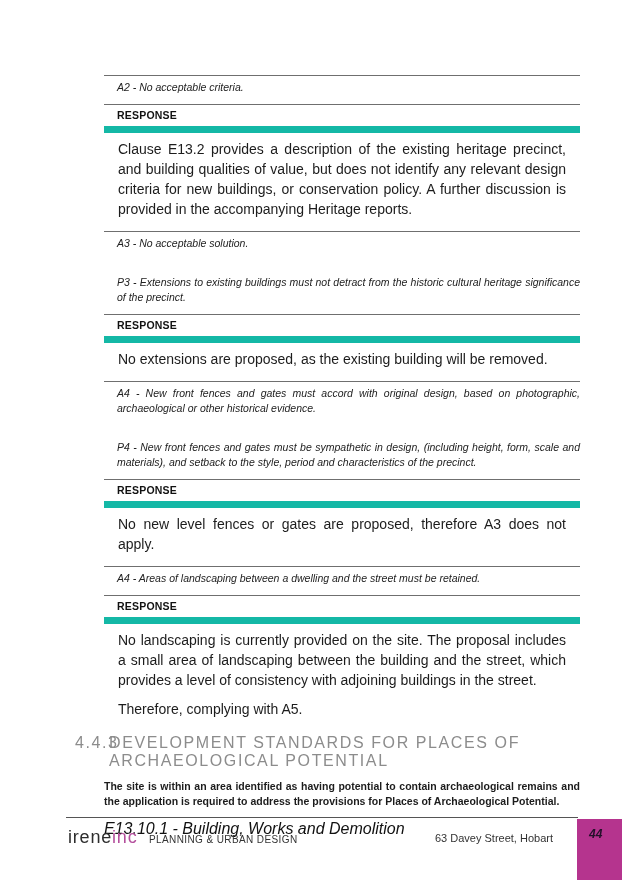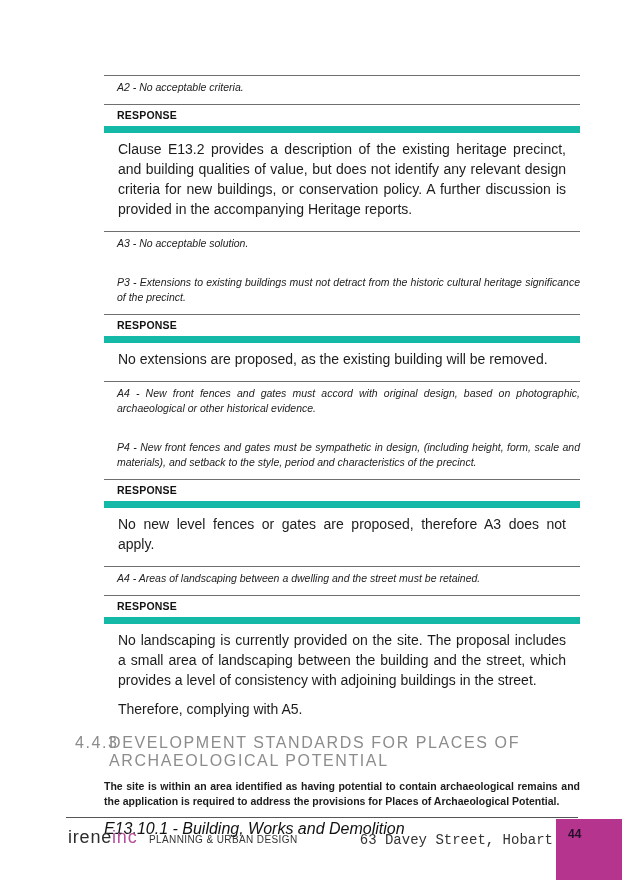--- a/index.html
+++ b/index.html
@@ -39,24 +39,25 @@
   .section-body { font-size:10.5px; line-height:15px; text-align:justify; margin:0 0 11px;font-weight:bold; }
   .sub-heading { font-size:16px; font-weight:normal; font-style:italic; margin:0; color:#111; }
 
   
   .footer { position:absolute; left:0; right:0; bottom:0; height:63px; }
   .footer-rule { position:absolute; top:0; left:66px; width:512px; border-top:1.5px solid #555; }
   .footer-logo-row { position:absolute; top:10px; left:68px; white-space:nowrap; }
   .logo-primary { font-size:18px; color:#2d2d2d; letter-spacing:0.8px; }
   .logo-accent { font-size:18px; color:#b44f9d; letter-spacing:0.8px; }
   .logo-tagline { font-size:10px; color:#333333; margin-left:7px; letter-spacing:0.4px; }
-  .footer-address { position:absolute; top:15px; right:69px; font-size:14px; color:#333333;font-family:Liberation Mono, monospace; }
+  .footer-address { position:absolute; top:15px; right:69px; font-size:11px; color:#333333; }
   .page-number-box {
-    position:absolute; top:2px; right:0; bottom:0; width:66px;
+    position:absolute; top:2px; right:0; bottom:0; width:45px;
     background:#b5348e;
+    font-style:italic;
   }
   .page-number {
     display:block; padding:8px 0 0 12px;
     font-size:12px; font-weight:bold; color:#24102a;
   }
 </style>
 </head>
 <body>
 
 <div class="page">

